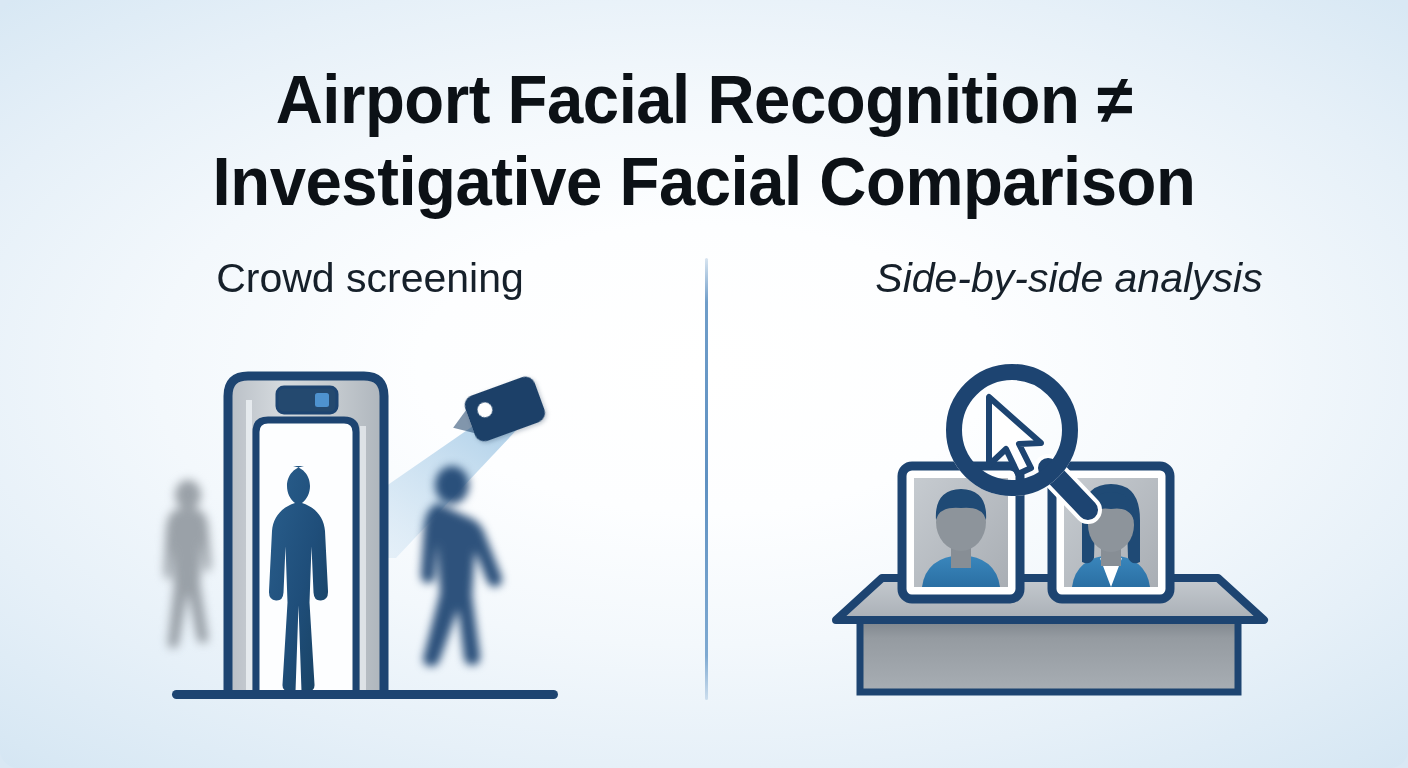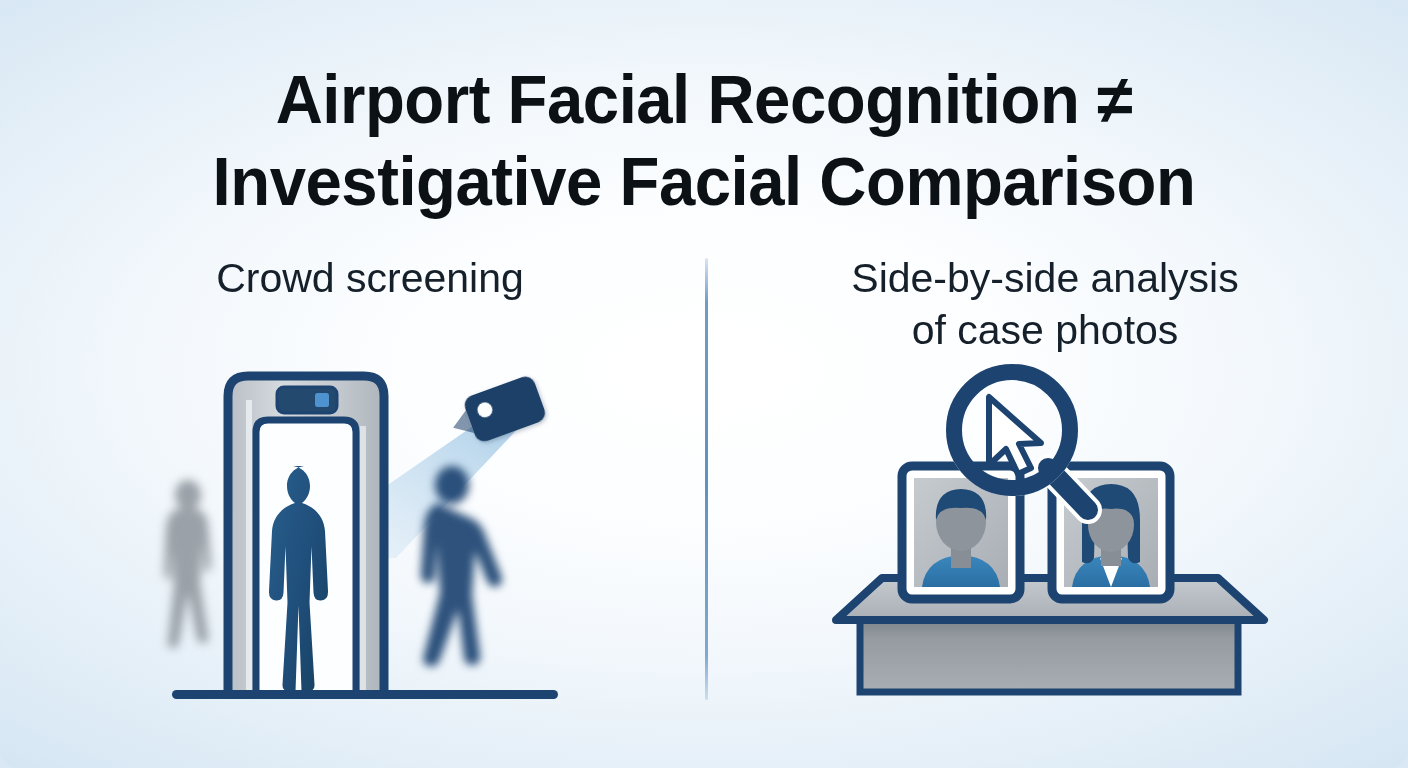--- a/index.html
+++ b/index.html
@@ -54,21 +54,21 @@
   .caption {
     position: absolute;
     top: 252px;
     text-align: center;
     font-size: 41px;
     line-height: 52px;
     color: #16202a;
     font-weight: 400;
   }
   .caption-left  { left: 70px;  width: 600px; }
-  .caption-right { left: 745px; width: 600px; }
+  .caption-right { left: 769px; width: 600px; font-style: italic; }
 
   
   .divider {
     position: absolute;
     left: 705px;
     top: 258px;
     width: 3px;
     height: 442px;
     border-radius: 2px;
     background: linear-gradient(to bottom,
@@ -103,21 +103,20 @@
   </div>
 
   <div class="divider"></div>
 
   <div class="caption caption-left">
     <div>Crowd screening</div>
   </div>
 
   <div class="caption caption-right">
     <div>Side-by-side analysis</div>
-    <div>of case photos</div>
   </div>
 
   <div class="illus illus-left">
     <svg viewBox="0 0 430 340" xmlns="http://www.w3.org/2000/svg">
       <defs>
         <linearGradient id="gateFill" x1="0" y1="0" x2="1" y2="0">
           <stop offset="0%" stop-color="#b9bfc6"></stop>
           <stop offset="35%" stop-color="#d5dade"></stop>
           <stop offset="70%" stop-color="#c3c9ce"></stop>
           <stop offset="100%" stop-color="#aeb5bc"></stop>

